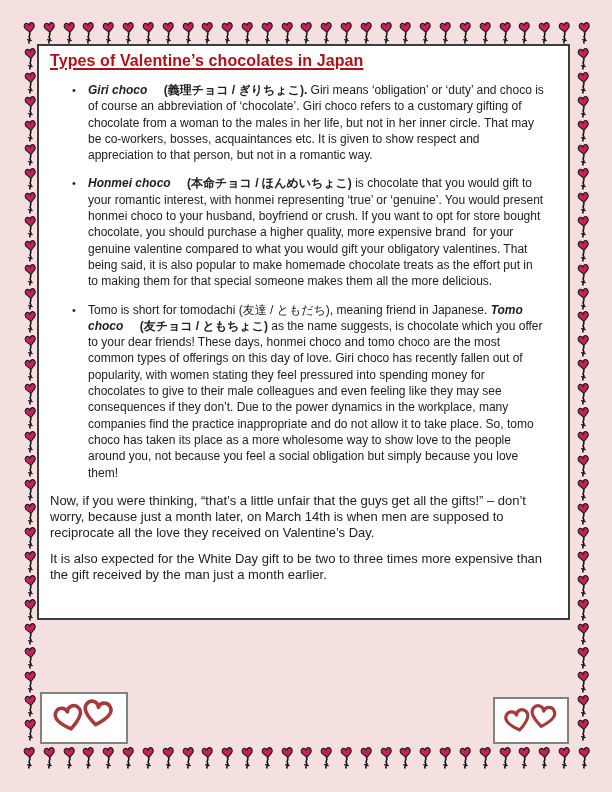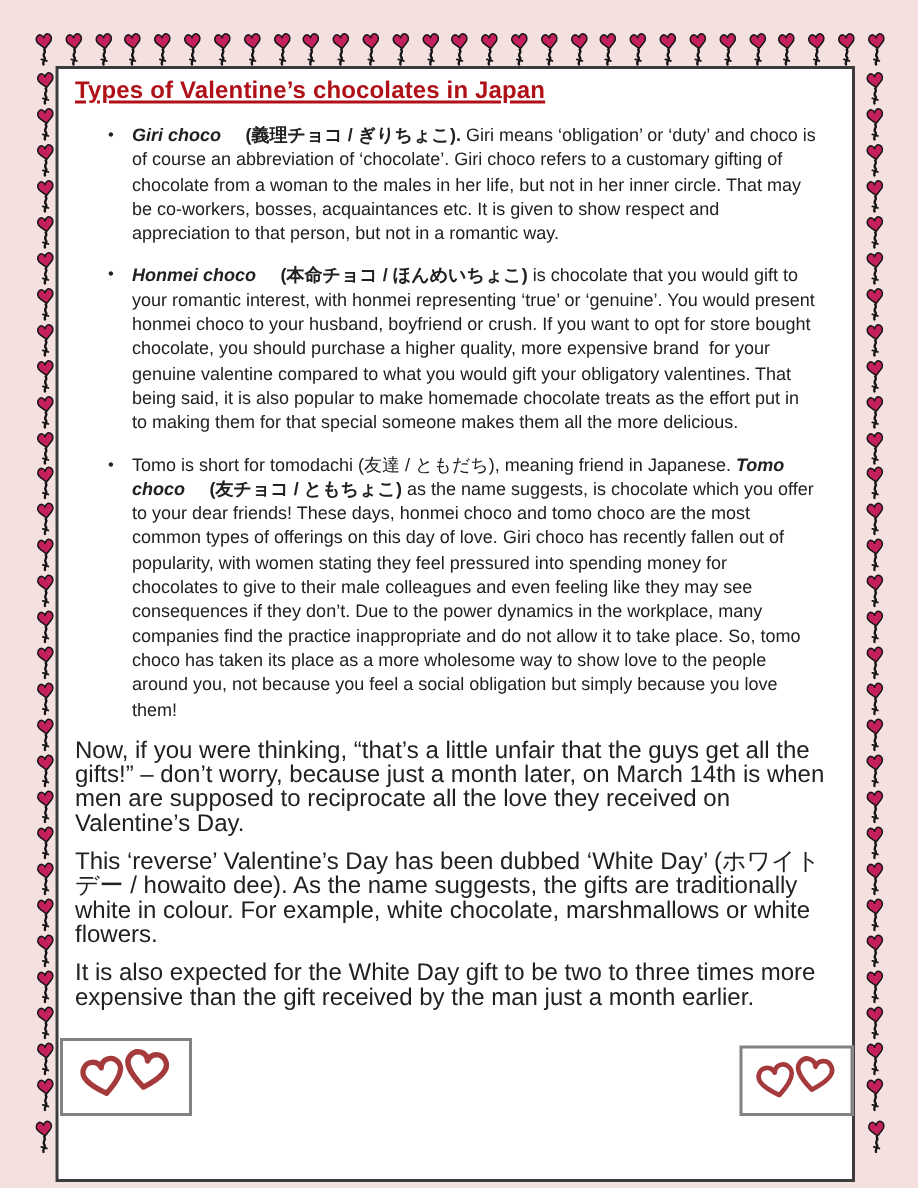--- a/index.html
+++ b/index.html
@@ -20,41 +20,41 @@
   .strip{position:absolute;display:flex;justify-content:space-between;pointer-events:none;}
   .strip.h{flex-direction:row;left:22px;width:570px;height:24px;}
   .strip.v{flex-direction:column;top:47px;height:694px;width:16px;}
   .strip.top{top:21px;}
   .strip.bottom{top:746px;}
   .strip.left{left:23px;}
   .strip.right{left:576px;}
   .pin{width:15px;height:23px;flex:0 0 auto;}
   
   .content-box{
-    position:absolute;left:37px;top:44px;width:533px;height:744px;
+    position:absolute;left:37px;top:44px;width:533px;height:576px;
     background:#ffffff;border:2px solid var(--box-border);
     box-sizing:border-box;padding:6px 8px 0 11px;
   }
   h1.sec-title{
     margin:0 0 8px 0;font-size:16px;font-weight:bold;color:var(--heading-red);
     text-decoration:underline;text-decoration-thickness:1.5px;text-underline-offset:2px;
     letter-spacing:0.1px;
   }
   h2.sec-title{
     margin:10px 0 6px 0;font-size:16px;font-weight:bold;color:var(--heading-red);
     text-decoration:underline;text-decoration-thickness:1.5px;text-underline-offset:2px;
   }
   ul.bullets{list-style:none;margin:12px 0 0 20px;padding:0;}
   ul.bullets li{
     position:relative;padding:0 16px 0 18px;margin:0 0 12px 0;
     font-size:12px;line-height:16.3px;color:var(--body-text);white-space:pre-wrap;
   }
   ul.bullets li .marker{position:absolute;left:2px;top:0;font-size:11px;}
   .paras p{
-    margin:0 0 9px 0;font-size:16px;line-height:16.3px;color:var(--body-text);
+    margin:0 0 9px 0;font-size:13px;line-height:16.3px;color:var(--body-text);
     white-space:pre-wrap;padding-right:4px;
   }
   .seg-r{font-style:normal;font-weight:normal;}
   .seg-i{font-weight:normal;text-align:center;}
   .seg-b{font-style:normal;font-weight:bold;margin-left:13px;}
   .seg-bi{font-style:italic;font-weight:bold;}
   
   .deco-box{
     position:absolute;background:#ffffff;border:2px solid #828282;box-sizing:border-box;
     display:flex;align-items:center;justify-content:center;
@@ -891,21 +891,20 @@
 
   <div class="content-box">
     <h1 class="sec-title">Types of Valentine’s chocolates in Japan</h1>
     <ul class="bullets" id="bullet-list">
         <li><span class="marker">•</span><span class="seg-bi">Giri choco</span><span class="seg-b"> (義理チョコ / ぎりちょこ). </span><span class="seg-i">Giri</span><span class="seg-r"> means ‘obligation’ or ‘duty’ and </span><span class="seg-i">choco</span><span class="seg-r"> is of course an abbreviation of ‘chocolate’. </span><span class="seg-i">Giri choco</span><span class="seg-r"> refers to a customary gifting of chocolate from a woman to the males in her life, but not in her inner circle. That may be co-workers, bosses, acquaintances etc. It is given to show respect and appreciation to that person, but not in a romantic way.</span></li>
         <li><span class="marker">•</span><span class="seg-bi">Honmei choco</span><span class="seg-b"> (本命チョコ / ほんめいちょこ)</span><span class="seg-r"> is chocolate that you would gift to your romantic interest, with </span><span class="seg-i">honmei</span><span class="seg-r"> representing ‘true’ or ‘genuine’. You would present </span><span class="seg-i">honmei choco</span><span class="seg-r"> to your husband, boyfriend or crush. If you want to opt for store bought chocolate, you should purchase a higher quality, more expensive brand  for your genuine valentine compared to what you would gift your obligatory valentines. That being said, it is also popular to make homemade chocolate treats as the effort put in to making them for that special someone makes them all the more delicious.</span></li>
         <li><span class="marker">•</span><span class="seg-i">Tomo</span><span class="seg-r"> is short for </span><span class="seg-i">tomodachi</span><span class="seg-r"> (友達 / ともだち), meaning friend in Japanese. </span><span class="seg-bi">Tomo choco</span><span class="seg-b"> (友チョコ / ともちょこ)</span><span class="seg-r"> as the name suggests, is chocolate which you offer to your dear friends! These days, </span><span class="seg-i">honmei choco</span><span class="seg-r"> and </span><span class="seg-i">tomo choco</span><span class="seg-r"> are the most common types of offerings on this day of love. </span><span class="seg-i">Giri choco</span><span class="seg-r"> has recently fallen out of popularity, with women stating they feel pressured into spending money for chocolates to give to their male colleagues and even feeling like they may see consequences if they don’t. Due to the power dynamics in the workplace, many companies find the practice inappropriate and do not allow it to take place. So, </span><span class="seg-i">tomo choco</span><span class="seg-r"> has taken its place as a more wholesome way to show love to the people around you, not because you feel a social obligation but simply because you love them!</span></li>
       </ul>
     <div class="paras" id="wd-paragraphs">
         <p><span class="seg-r">Now, if you were thinking, “that’s a little unfair that the guys get all the gifts!” – don’t worry, because just a month later, on March 14th is when men are supposed to reciprocate all the love they received on Valentine’s Day.</span></p>
-        <p><span class="seg-r">This ‘reverse’ Valentine’s Day has been dubbed ‘White Day’ (ホワイトデー / </span><span class="seg-i">howaito dee</span><span class="seg-r">). As the name suggests, the gifts are traditionally white in colour. For example, white chocolate, marshmallows or white flowers.</span></p>
         <p><span class="seg-r">It is also expected for the White Day gift to be two to three times more expensive than the gift received by the man just a month earlier.</span></p>
       </div>
   </div>
 
   <div class="deco-box deco-left">
     <svg width="80" height="46" viewBox="0 0 90 52">
       <g fill="none" stroke="var(--deco-heart)" stroke-width="4" stroke-linejoin="round" stroke-linecap="round">
         <path transform="translate(28,27) rotate(-12)" d="M0,-8 C-1.5,-14.5 -10,-16 -13.5,-9.5 C-16,-5 -13,2 0,11.5 C13,2 16,-5 13.5,-9.5 C10,-16 1.5,-14.5 0,-8 Z"></path>
         <path transform="translate(60,22) rotate(9) scale(1.02)" d="M0,-8 C-1.5,-14.5 -10,-16 -13.5,-9.5 C-16,-5 -13,2 0,11.5 C13,2 16,-5 13.5,-9.5 C10,-16 1.5,-14.5 0,-8 Z"></path>
       </g>

